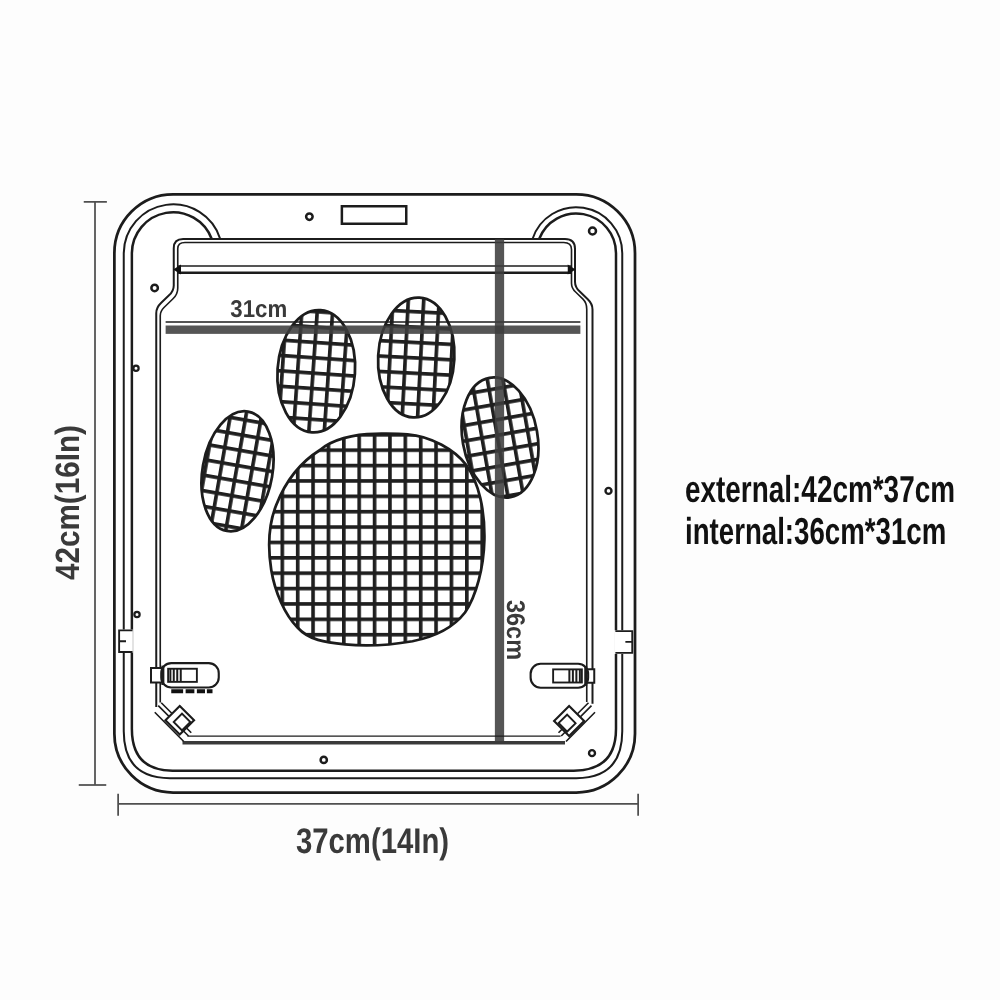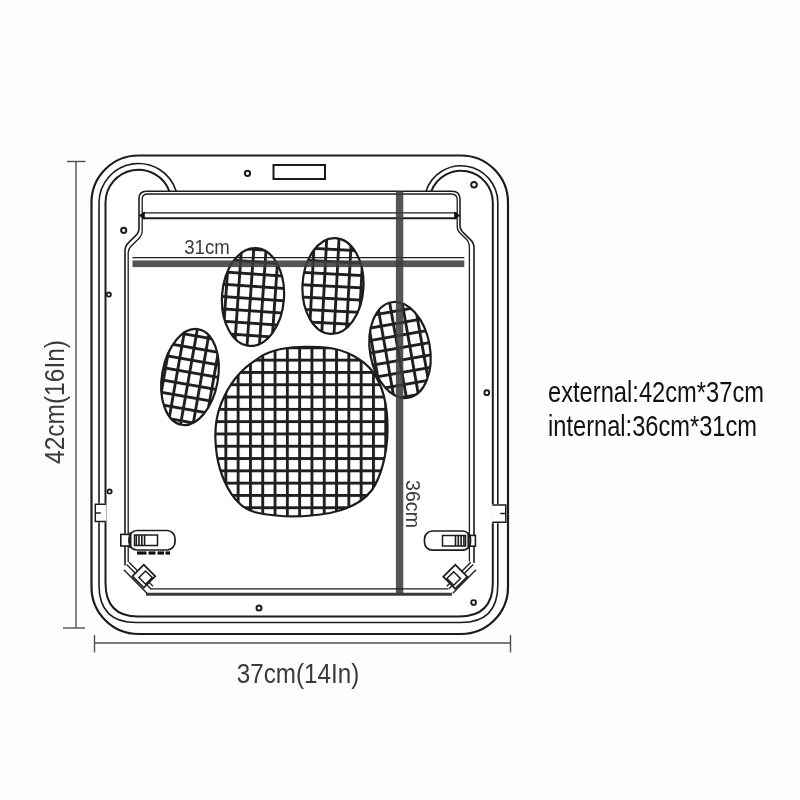--- a/index.html
+++ b/index.html
@@ -1,16 +1,16 @@
 <!DOCTYPE html>
 <html><head>
 <meta charset="utf-8">
 <style>
   html,body{margin:0;padding:0;background:#fdfdfd;}
-  .page{width:800px;height:800px;position:relative;font-family:"Liberation Sans",sans-serif;}
+  .page{width:800px;height:800px;position:relative;font-family:"Liberation Sans",sans-serif;font-weight:bold;}
 </style>
 </head>
 <body>
 <div class="page">
 <svg width="800" height="800" viewBox="0 0 800 800" xmlns="http://www.w3.org/2000/svg">
 <defs>
 <pattern id="mesh" patternUnits="userSpaceOnUse" width="12.3" height="12.3" x="3" y="2">
   <rect width="12.3" height="12.3" fill="#ffffff"></rect>
   <rect width="12.3" height="2.9" fill="#1f1f1f"></rect>
   <rect width="2.9" height="12.3" fill="#1f1f1f"></rect>

